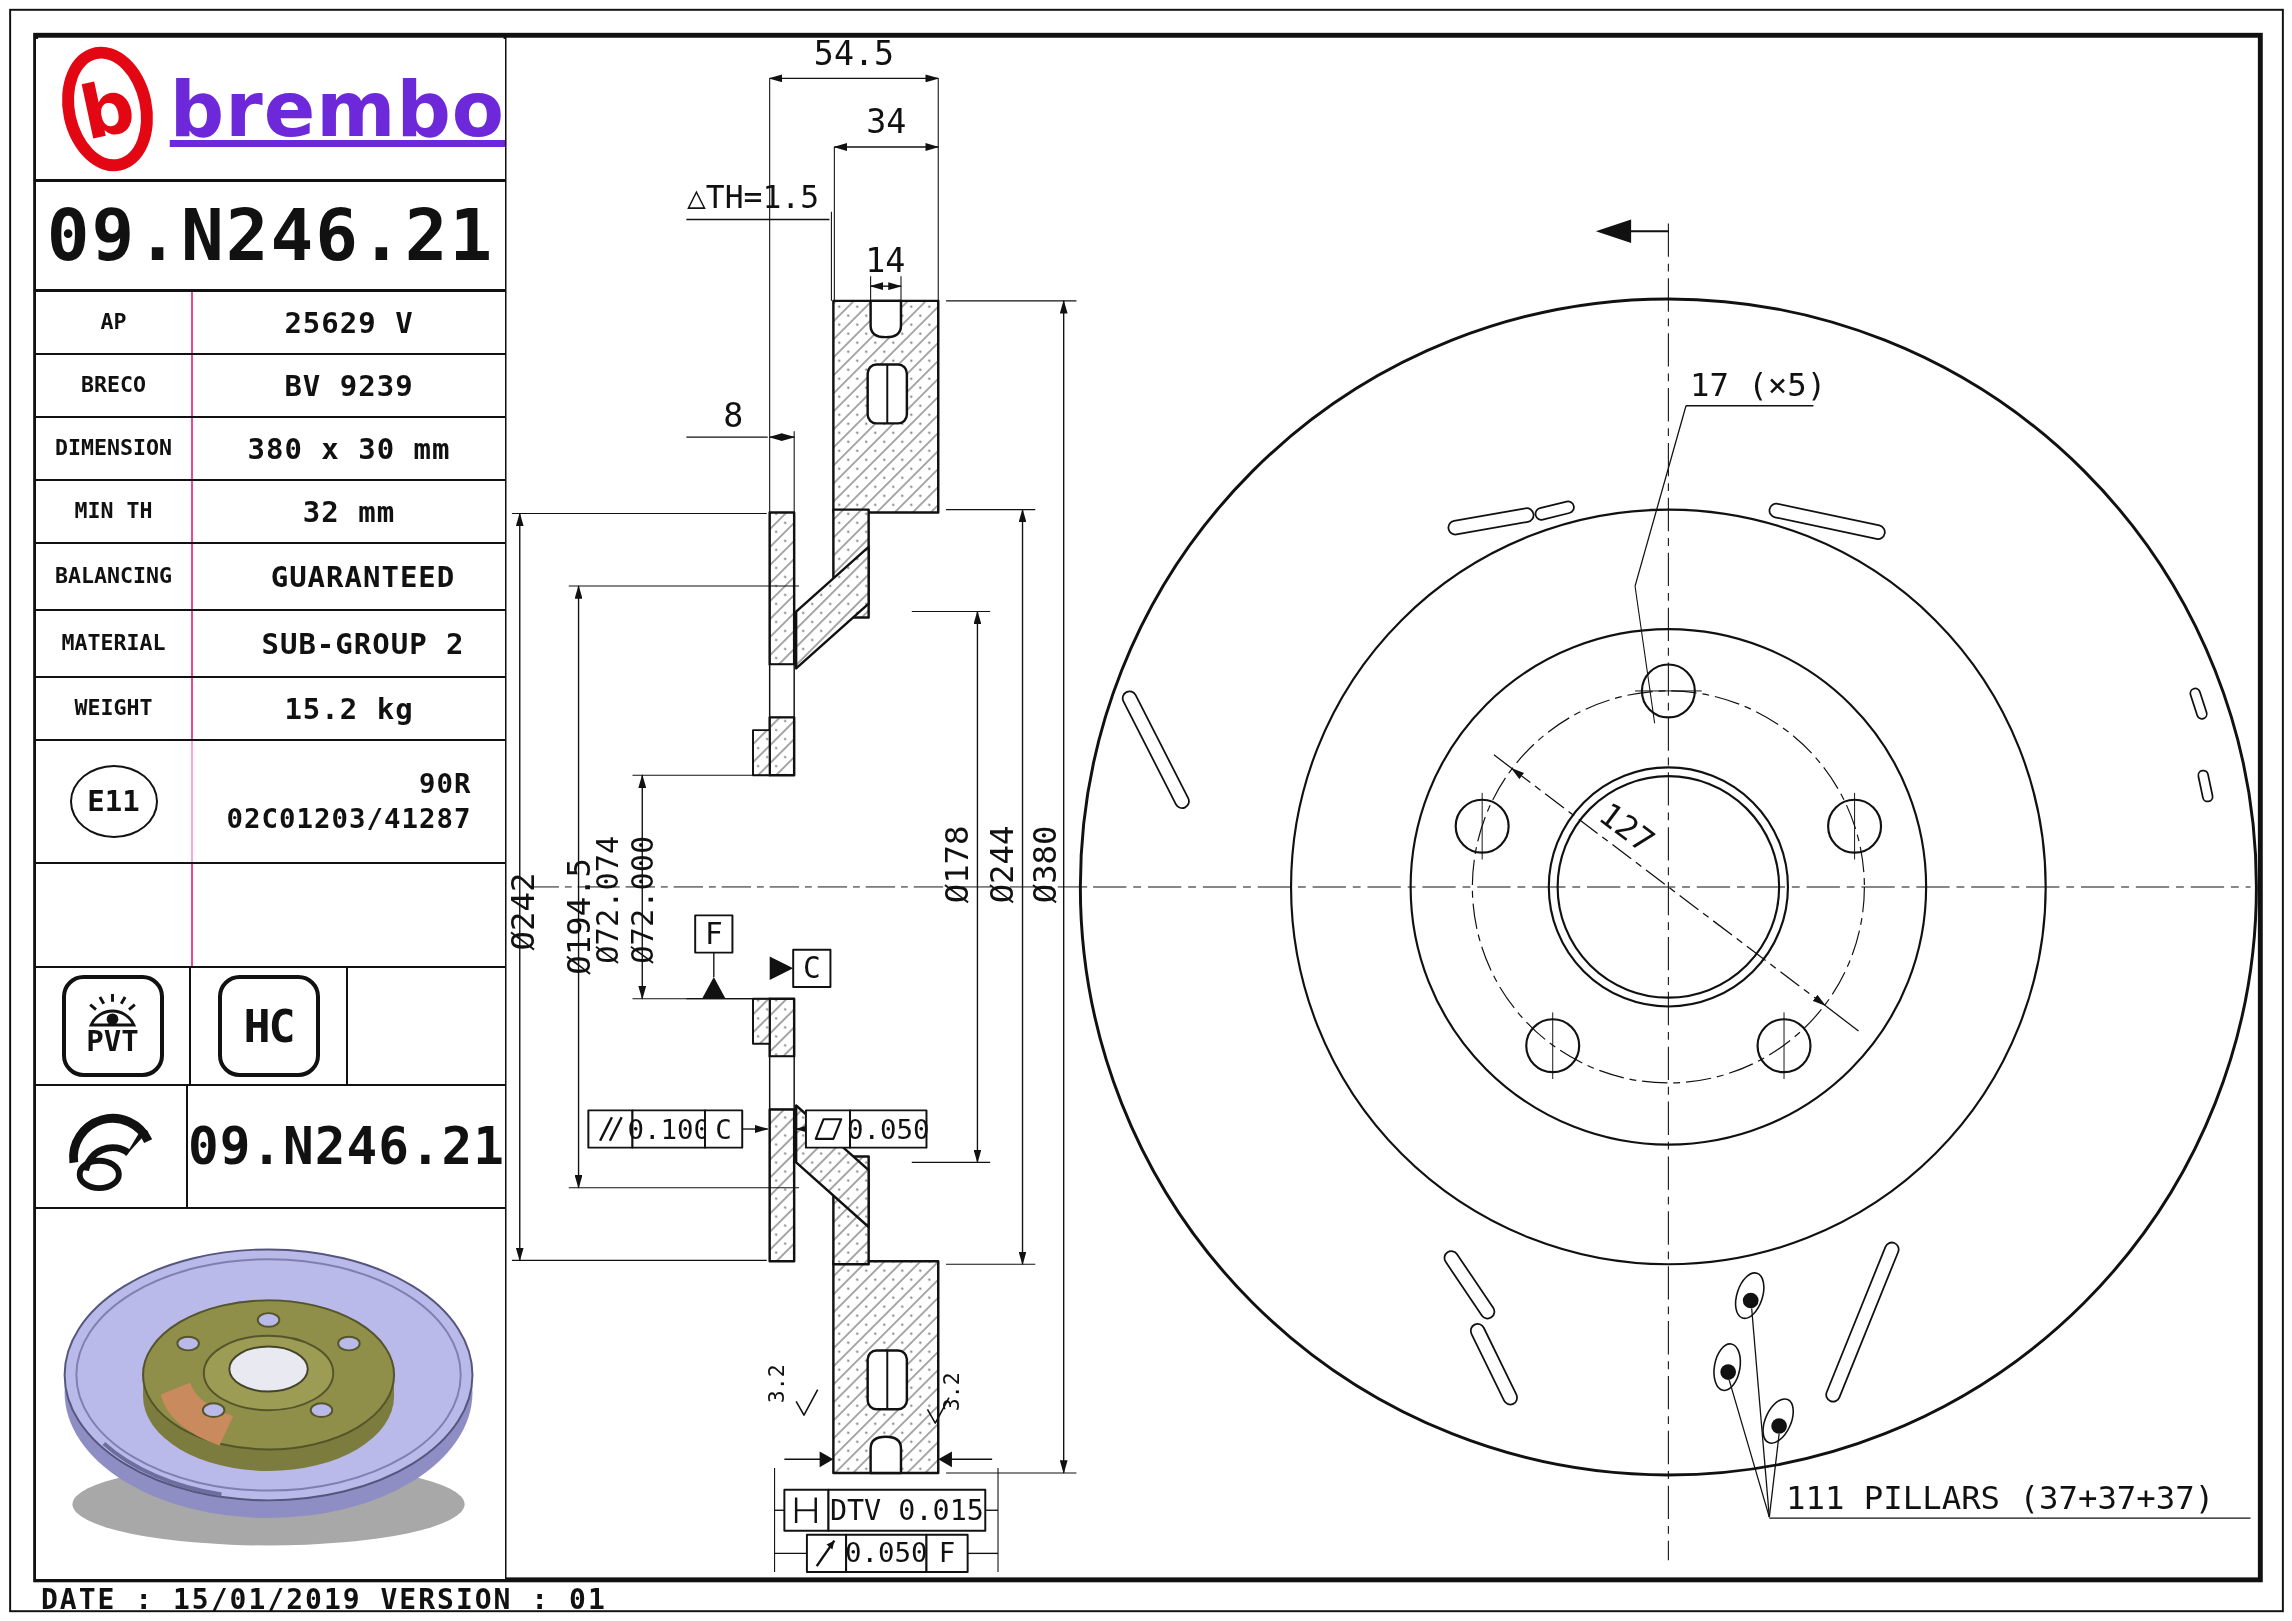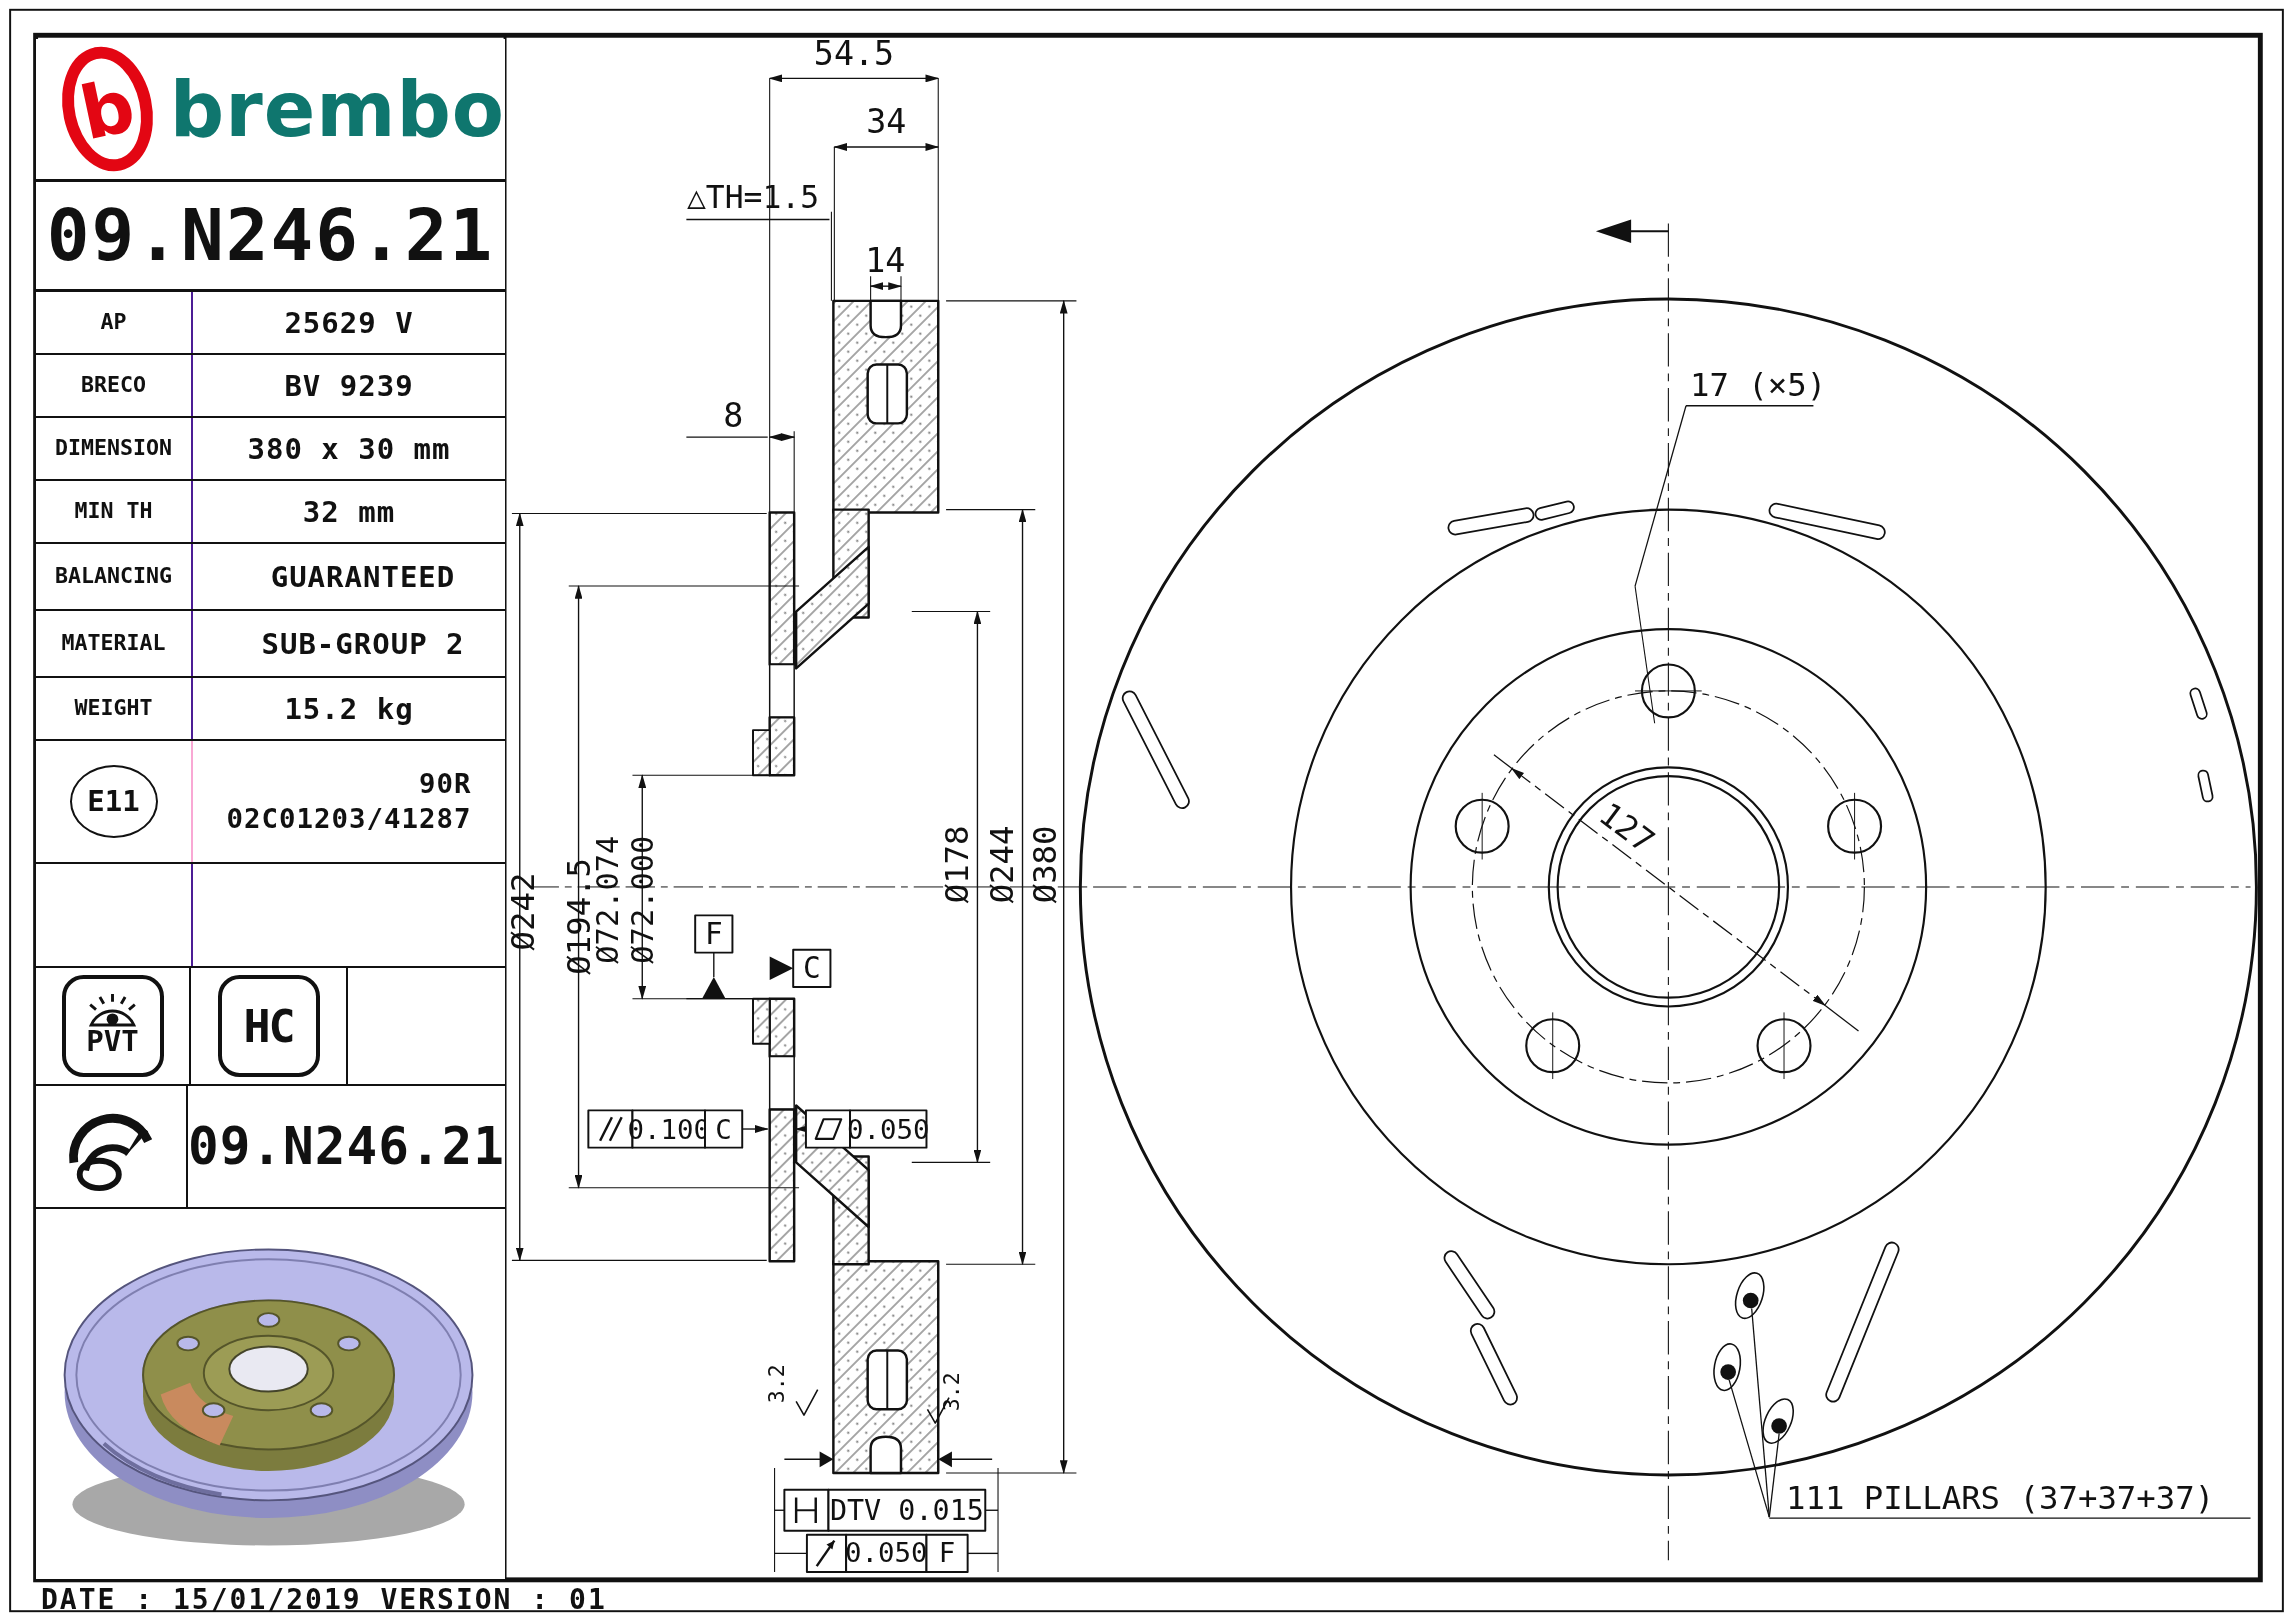--- a/index.html
+++ b/index.html
@@ -2,21 +2,21 @@
 <html><head>
 <meta charset="utf-8">
 <style>
   html,body{margin:0;padding:0;background:#ffffff;}
   body{width:2293px;height:1621px;position:relative;overflow:hidden;
        font-family:"DejaVu Sans Mono",monospace;color:#111;}
   .panel{position:absolute;left:36px;top:39px;width:469px;box-sizing:border-box;
          background:#fff;z-index:5;}
   .row{box-sizing:border-box;border-bottom:2.9px solid #111;display:flex;align-items:center;}
   .cell{box-sizing:border-box;height:100%;display:flex;align-items:center;justify-content:center;}
-  .lblcol{width:157px;border-right:2px solid #4c1d95;font-size:21.6px;font-weight:bold;
+  .lblcol{width:157px;border-right:2px solid #ec4899;font-size:21.6px;font-weight:bold;
           text-align:center;flex-direction:column;line-height:1.05;}
   .valcol{flex:1;font-size:29px;font-weight:bold;letter-spacing:1px;}
   .logo-row{height:143px;justify-content:flex-start;padding-left:27.4px;border-bottom:3.9px solid #111;}
   .pn-row{height:110px;justify-content:center;border-bottom:3.9px solid #111;}
   .pn-text{font-size:71px;font-weight:bold;letter-spacing:2px;}
   .spec-row{height:63px;}
   .tall{height:67px;gap:28px;}
   .e11-row{height:123px;}
   .empty-row{height:104px;}
   .badge-row{height:118px;}
@@ -28,22 +28,22 @@
   .e11val{display:flex;flex-direction:column;align-items:flex-end;font-size:27.4px;font-weight:bold;line-height:1.25;}
   .badgebox{width:94px;height:94px;border:4.9px solid #111;border-radius:21.6px;
             display:flex;align-items:center;justify-content:center;flex-direction:column;}
   .hc-t{font-size:45px;font-weight:bold;letter-spacing:-2px;}
   .pvt-t{font-size:29px;font-weight:bold;margin-top:-3.9px;}
   .b3{border-right:2px solid #111;}
   .logo-b{width:102px;height:102px;border:12.7px solid #e30613;border-radius:50%;
           display:flex;align-items:center;justify-content:center;
           font-size:73px;font-weight:bold;color:#e30613;transform:rotate(-12deg);
           font-family:"DejaVu Sans",sans-serif;}
-  .logo-word{font-size:76px;font-weight:bold;color:#0f766e;margin-left:17.6px;
-             font-family:"DejaVu Sans",sans-serif;letter-spacing:1px;}
+  .logo-word{font-size:76px;font-weight:bold;color:#6d28d9;margin-left:17.6px;
+             font-family:"DejaVu Sans",sans-serif;letter-spacing:1px;text-decoration:underline;}
   .datebar{position:absolute;left:41px;top:1583px;z-index:6;font-size:28px;
            font-weight:bold;letter-spacing:2px;}
   svg text{font-family:"DejaVu Sans Mono",monospace;fill:#111;}
 </style>
 </head>
 <body>
 
 <div class="panel">
   <div class="row logo-row">
     <div class="logo-b">b</div>

